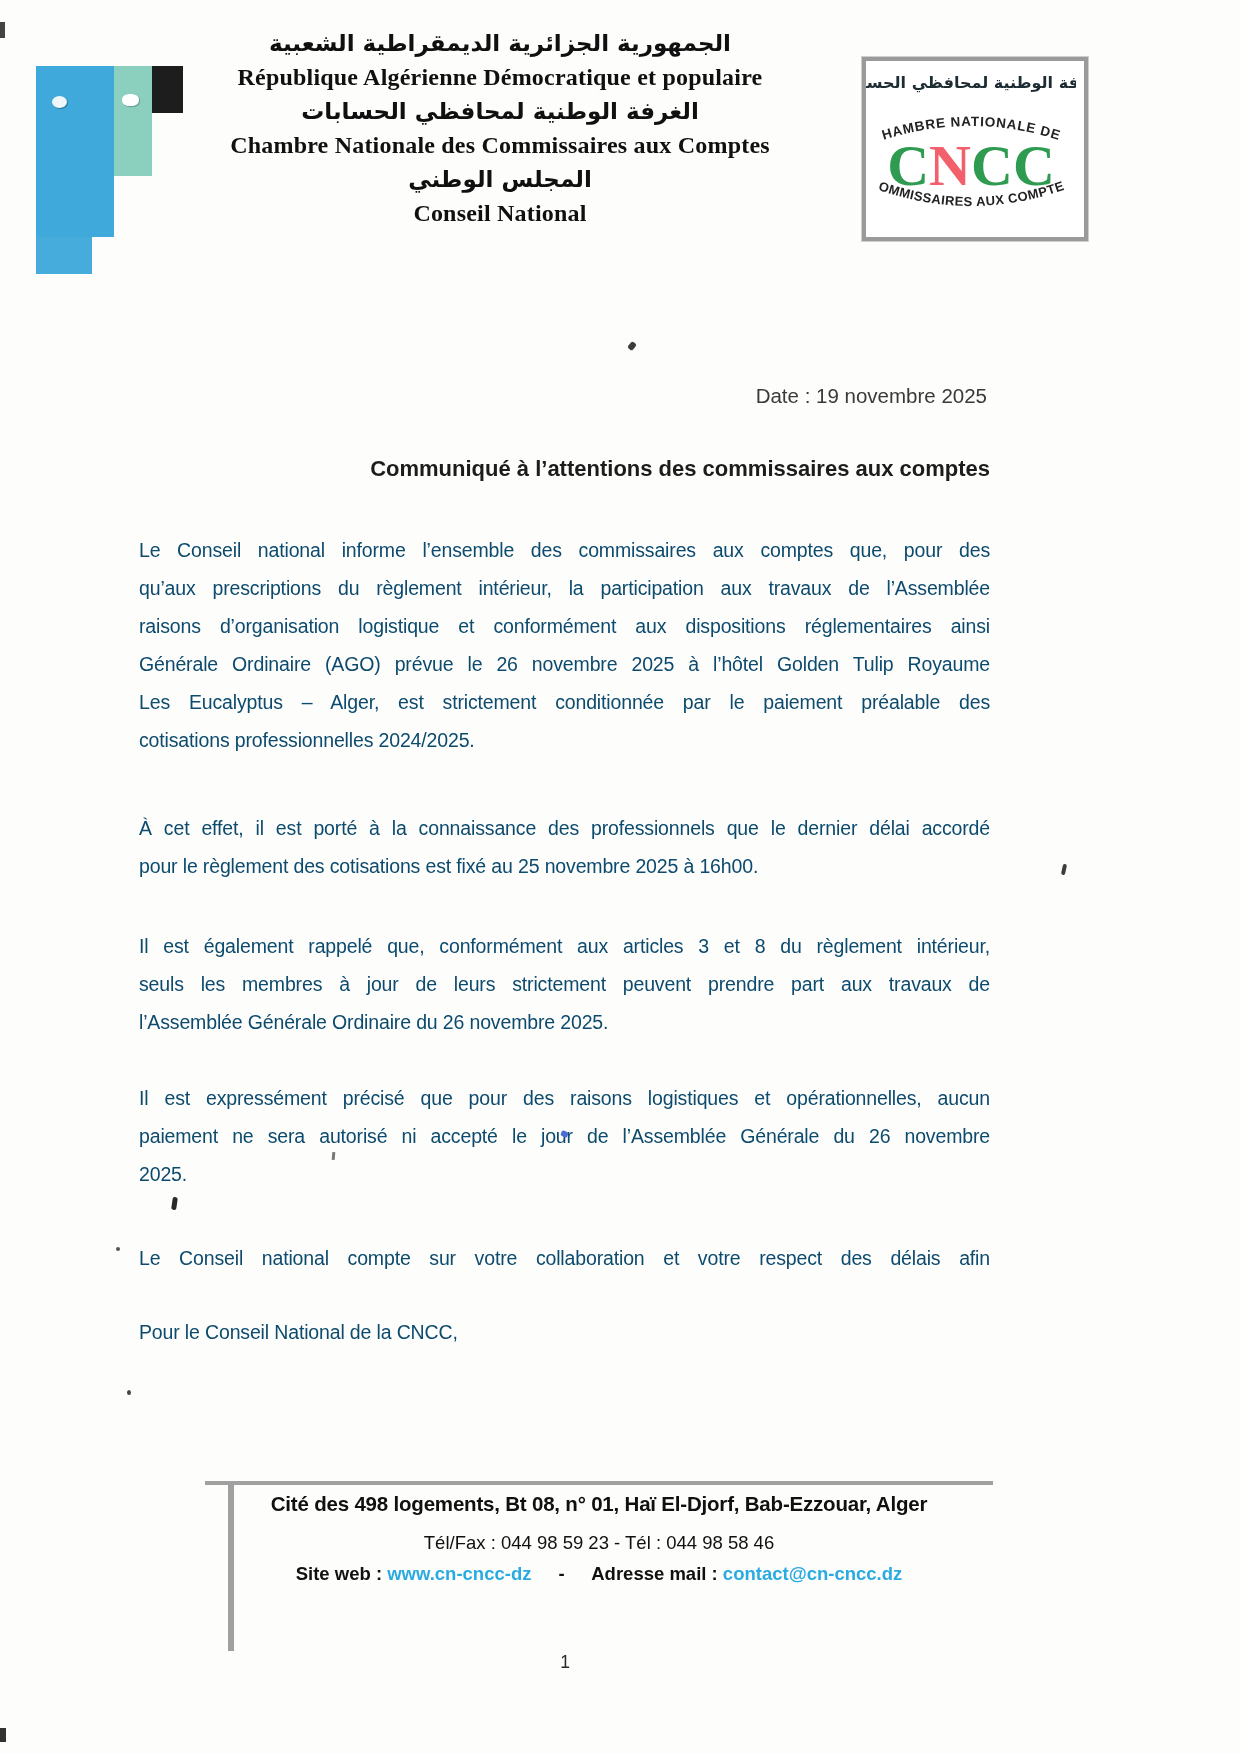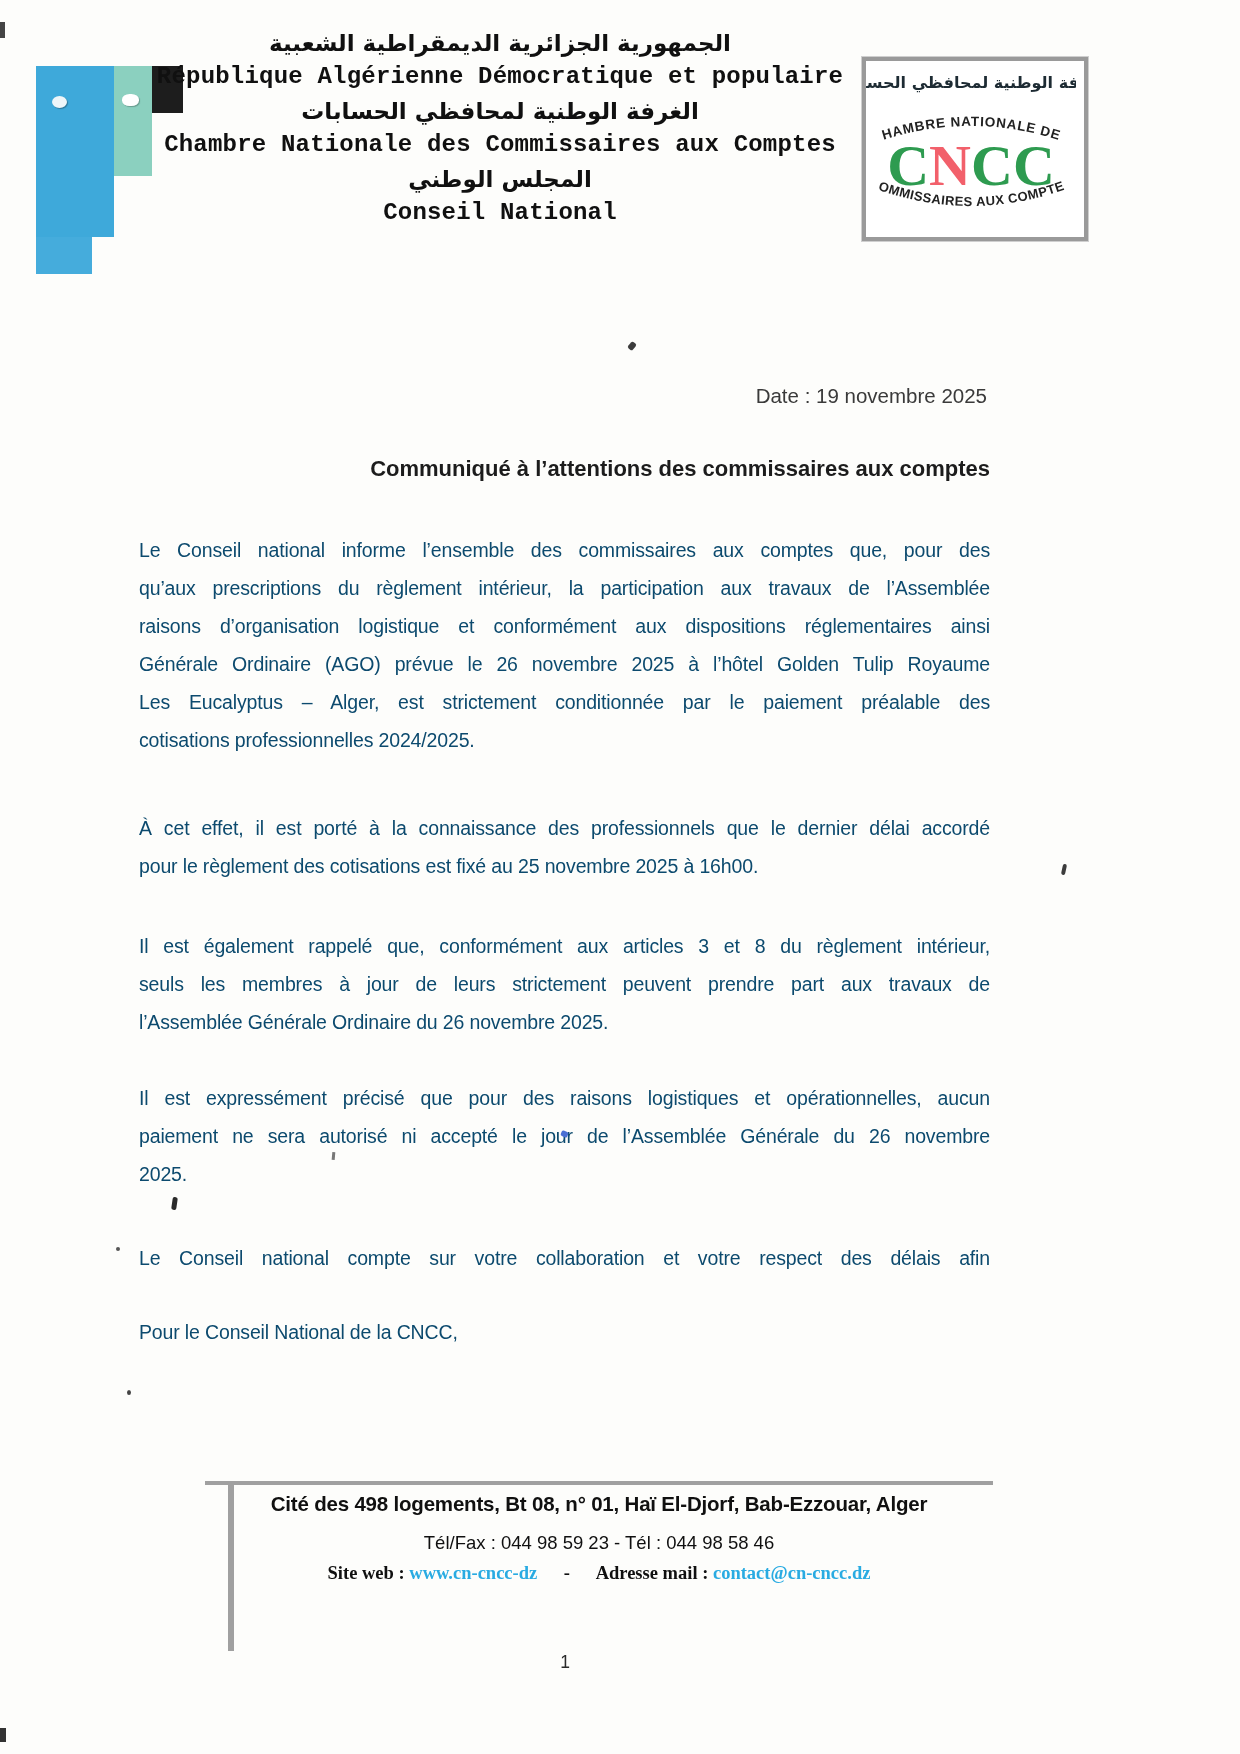--- a/index.html
+++ b/index.html
@@ -12,21 +12,21 @@
   .blk-teal {position:absolute;left:114px;top:66px;width:38px;height:110px;background:#8bd0bf;}
   .blk-black{position:absolute;left:152px;top:66px;width:31px;height:47px;background:#1d1d1d;}
   .speck-w1{position:absolute;left:52px;top:96px;width:15px;height:12px;background:#eef6f9;border-radius:50%;box-shadow:1px 1px 1px rgba(0,0,0,.3);}
   .speck-w2{position:absolute;left:122px;top:94px;width:17px;height:12px;background:#ffffff;border-radius:45%;box-shadow:1px 1px 1px rgba(0,0,0,.25);}
   .edge1{position:absolute;left:0;top:22px;width:5px;height:16px;background:#444;}
   .edge2{position:absolute;left:0;top:1728px;width:6px;height:14px;background:#333;}
 
   
   .header{position:absolute;left:140px;top:26px;width:720px;text-align:center;color:#101010;}
   .h-ar{font-family:"DejaVu Sans",sans-serif;font-weight:bold;font-size:23px;height:34px;line-height:34px;direction:rtl;}
-  .h-fr{font-family:Liberation Mono, monospace;font-weight:bold;font-size:24px;height:34px;line-height:34px;letter-spacing:0.2px;}
+  .h-fr{font-family:Liberation Serif, serif;font-weight:bold;font-size:24px;height:34px;line-height:34px;letter-spacing:0.2px;}
 
   
   .logo{position:absolute;left:862px;top:57px;width:218px;height:176px;background:#fff;
         border:4px solid #9a9a9a;box-shadow:0 0 0 1px #cfcfcf;}
   .logo svg{display:block;}
 
   
   .date{position:absolute;top:384px;right:253px;font-size:20.5px;color:#3a3a3a;}
   .title{position:absolute;left:140px;top:456px;width:850px;text-align:right;
          font-size:22px;font-weight:bold;color:#1c1c1c;}
@@ -50,21 +50,21 @@
   .a5{left:127px;top:1390px;width:4px;height:5px;border-radius:50%;background:#444;}
   .a6{left:561px;top:1131px;width:7px;height:6px;background:#4a6fd4;transform:rotate(25deg);border-radius:2px;}
   .a7{left:332px;top:1152px;width:3px;height:8px;background:#777;transform:rotate(5deg);}
 
   
   .footer{position:absolute;left:205px;top:1481px;width:788px;color:#101010;}
   .f-rule{height:4px;background:#a0a0a0;}
   .f-bar{position:absolute;left:23px;top:2px;width:6px;height:168px;background:#a0a0a0;}
   .f-address{margin-top:7px;text-align:center;font-size:20.5px;font-weight:bold;letter-spacing:-0.2px;}
   .f-phone{margin-top:16px;text-align:center;font-size:18.5px;font-weight:normal;}
-  .f-site{margin-top:9px;text-align:center;font-size:18.5px;font-weight:bold;font-family:Liberation Serif, serif;}
+  .f-site{margin-top:9px;text-align:center;font-size:18.5px;font-weight:bold;}
   .f-link{color:#29abe2;}
   .f-sep{display:inline-block;margin:0 22px;}
   .pagenum{position:absolute;left:140px;top:1652px;width:850px;text-align:center;font-size:17.5px;color:#2a2a2a;}
 </style>
 </head>
 <body>
 
 <div class="page">
 
   <div class="blk-blue"></div>

